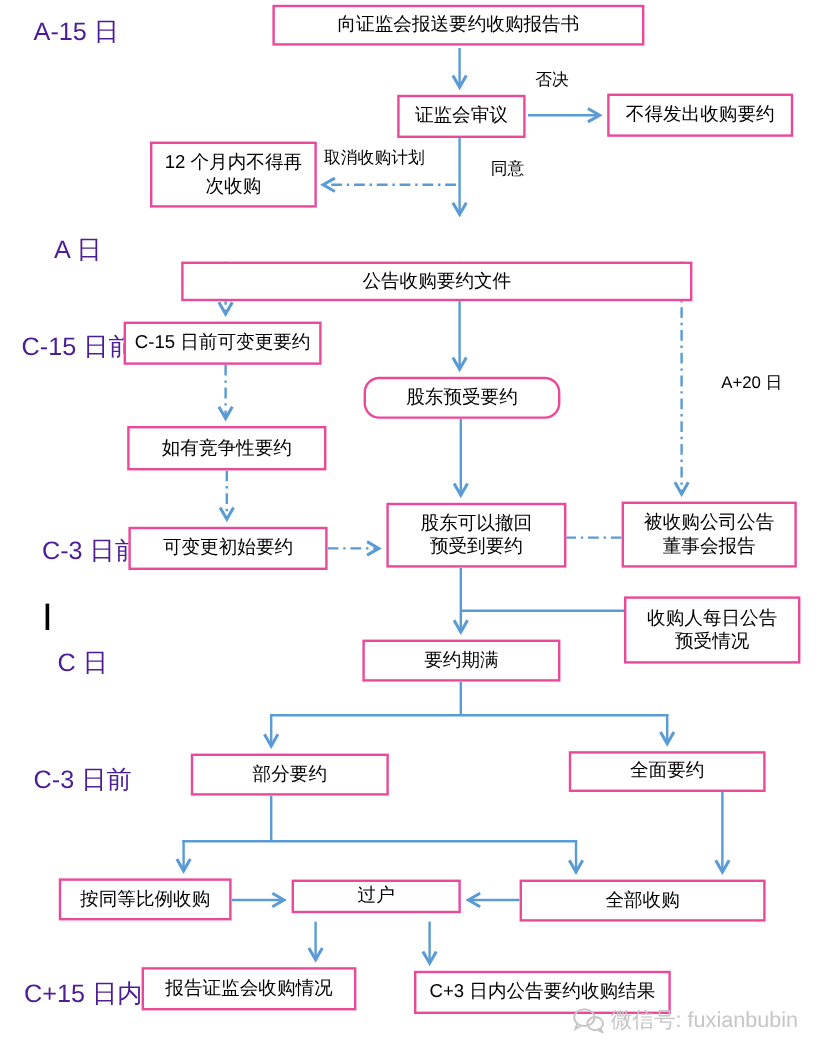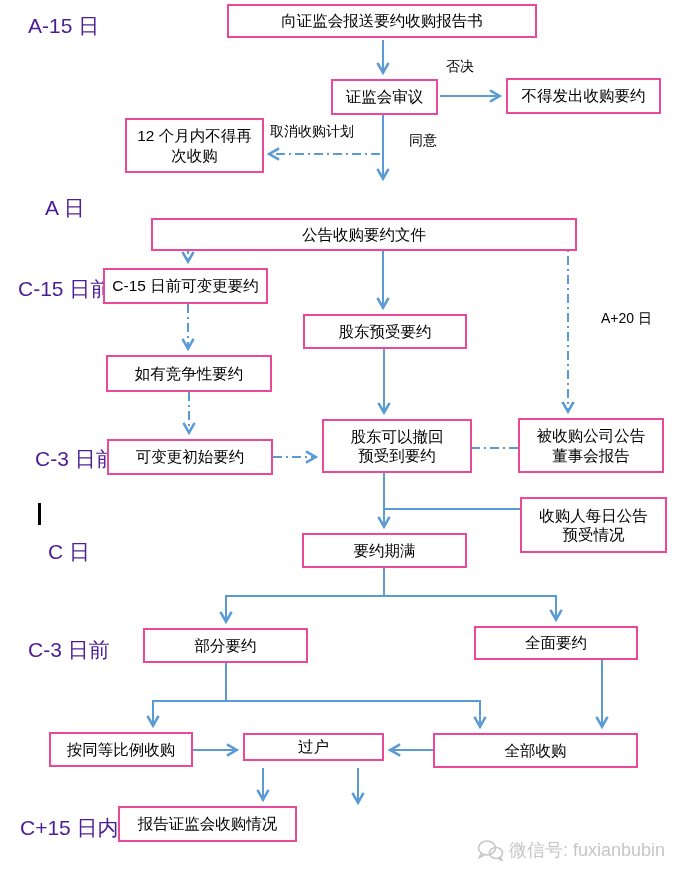--- a/index.html
+++ b/index.html
@@ -81,36 +81,37 @@
   <div class="elabel" style="left:270px;top:123px;">取消收购计划</div>
   <div class="elabel" style="left:601px;top:310px;">A+20 日</div>
 
   <div class="node" style="left:227px;top:4px;width:310px;height:34px;">向证监会报送要约收购报告书</div>
   <div class="node" style="left:331px;top:79px;width:107px;height:36px;">证监会审议</div>
   <div class="node" style="left:506px;top:78px;width:155px;height:36px;">不得发出收购要约</div>
   <div class="node" style="left:125px;top:118px;width:139px;height:55px;">12 个月内不得再
 次收购</div>
   <div class="node" style="left:151px;top:185px;width:426px;height:33px;margin-top:33px;">公告收购要约文件</div>
   <div class="node" style="left:103px;top:268px;width:165px;height:36px;">C-15 日前可变更要约</div>
-  <div class="node" style="left:303px;top:314px;width:164px;height:35px;">股东预受要约</div>
+  <div class="node" style="left:303px;top:314px;width:164px;height:35px;border-radius:13px;">股东预受要约</div>
   <div class="node" style="left:106px;top:355px;width:166px;height:37px;">如有竞争性要约</div>
   <div class="node" style="left:107px;top:439px;width:166px;height:36px;">可变更初始要约</div>
   <div class="node" style="left:322px;top:419px;width:150px;height:54px;">股东可以撤回
 预受到要约</div>
   <div class="node" style="left:518px;top:418px;width:146px;height:55px;">被收购公司公告
 董事会报告</div>
   <div class="node" style="left:520px;top:497px;width:147px;height:56px;">收购人每日公告
 预受情况</div>
   <div class="node" style="left:302px;top:533px;width:165px;height:35px;">要约期满</div>
-  <div class="node" style="left:143px;top:628px;width:165px;height:35px;">部分要约</div>
+  <div class="node" style="left:159px;top:628px;width:165px;height:35px;">部分要约</div>
   <div class="node" style="left:474px;top:626px;width:164px;height:34px;">全面要约</div>
   <div class="node" style="left:49px;top:732px;width:144px;height:35px;">按同等比例收购</div>
   <div class="node" style="left:243px;top:733px;width:141px;height:28px;">过户</div>
   <div class="node" style="left:433px;top:733px;width:205px;height:35px;">全部收购</div>
   <div class="node" style="left:118px;top:806px;width:179px;height:36px;">报告证监会收购情况</div>
+  <div class="node" style="left:345px;top:809px;width:214px;height:36px;">C+3 日内公告要约收购结果</div>
 
   <div id="watermark">
     <svg width="28" height="24" viewBox="0 0 28 24">
       <g fill="none" stroke="#c6c6c6" stroke-width="1.6">
         <ellipse cx="11" cy="10" rx="8.5" ry="7"></ellipse>
         <path d="M5,15.5 L3.5,19.5 L8,17"></path>
         <ellipse cx="20" cy="15" rx="6.5" ry="5.5"></ellipse>
         <path d="M24.5,19 L25.8,22 L22,20.2"></path>
       </g>
     </svg>

